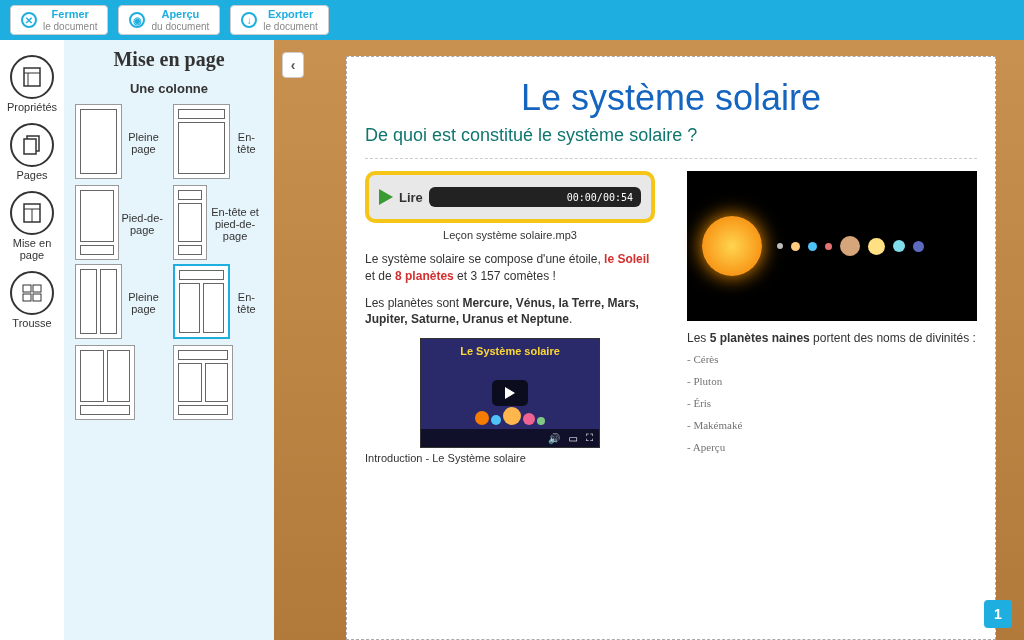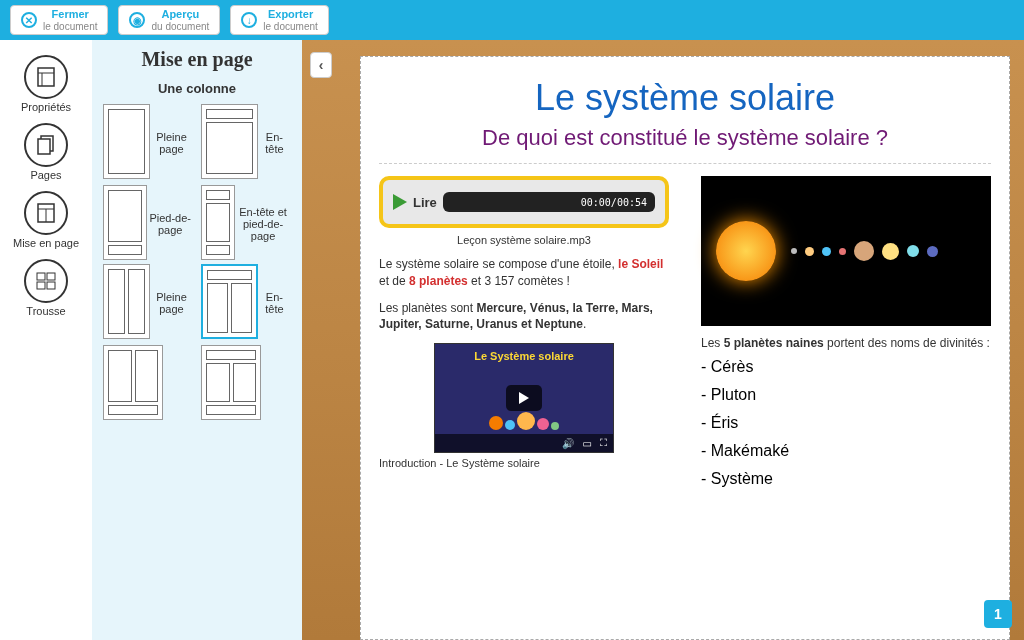--- a/index.html
+++ b/index.html
@@ -10,21 +10,21 @@
 .toolbar-btn { background: #fff; border: 1px solid #ccc; border-radius: 4px; padding: 3px 10px; display: flex; align-items: center; gap: 6px; cursor: pointer; font-size: 11px; height: 30px; }
 .toolbar-btn .icon-circ { width: 16px; height: 16px; border-radius: 50%; border: 2px solid #1eafe0; display: flex; align-items: center; justify-content: center; color: #1eafe0; font-size: 10px; font-weight: bold; }
 .toolbar-btn .txt { display: flex; flex-direction: column; line-height: 1.1; }
 .toolbar-btn .txt .t1 { color: #1eafe0; font-weight: bold; }
 .toolbar-btn .txt .t2 { color: #888; font-size: 10px; }
 
 
 .main { display: flex; height: 600px; }
 
 
-.rail { width: 92px; background: #fff; display: flex; flex-direction: column; align-items: center; padding-top: 15px; gap: 10px; }
+.rail { width: 64px; background: #fff; display: flex; flex-direction: column; align-items: center; padding-top: 15px; gap: 10px; }
 .rail-item { display: flex; flex-direction: column; align-items: center; gap: 2px; cursor: pointer; }
 .rail-item .circ { width: 44px; height: 44px; border: 2px solid #333; border-radius: 50%; display: flex; align-items: center; justify-content: center; }
 .rail-item .lbl { font-size: 11px; color: #333; text-align: center; }
 
 
 .panel { width: 210px; background: #e6f5fb; overflow-y: auto; padding: 8px; }
 .panel-title { font-family: cursive; font-size: 20px; color: #333; text-align: center; margin-bottom: 10px; font-weight: bold; }
 .section-title { font-size: 13px; font-weight: bold; text-align: center; margin: 8px 0; color: #333; }
 .layout-grid { display: flex; flex-wrap: wrap; justify-content: space-around; gap: 2px; }
 .layout-item { width: 90px; display: flex; flex-direction: row; align-items: center; margin-bottom: 4px; cursor: pointer; }
@@ -35,21 +35,21 @@
 .layout-thumb .row { display: flex; gap: 3px; flex: 1; }
 .layout-lbl { font-size: 11px; color: #333; margin-top: 3px; text-align: center; }
 
 
 .canvas-wrap { flex: 1; background: linear-gradient(#c8914f, #b17a3a); position: relative; display: flex; justify-content: center; }
 .collapse { position: absolute; left: 8px; top: 12px; width: 22px; height: 26px; background: #fff; border: 1px solid #ccc; border-radius: 4px; display: flex; align-items: center; justify-content: center; font-size: 14px; font-weight: bold; cursor: pointer; color: #555; }
 .page-num { position: absolute; right: 12px; bottom: 12px; width: 28px; height: 28px; background: #1eafe0; color: #fff; border-radius: 4px; display: flex; align-items: center; justify-content: center; font-weight: bold; font-size: 14px; }
 
 .page { background: #fff; width: 650px; margin-top: 16px; padding: 20px 18px; border: 1px dashed #aaa; margin-left: 44px; }
 .doc-title { font-size: 36px; color: #1565c0; text-align: center; font-weight: normal; margin-bottom: 6px; }
-.doc-subtitle { font-size: 22px; color: #701a75; text-align: center; margin-bottom: 12px; }
+.doc-subtitle { font-size: 18px; color: #0f766e; margin-bottom: 12px; }
 .cols { display: flex; gap: 32px; border-top: 1px dashed #ccc; padding-top: 12px; }
 .col { flex: 1; }
 
 .audio-box { border: 4px solid #f5c518; border-radius: 10px; background: #e8e8e8; padding: 12px 10px; display: flex; flex-direction: column; gap: 8px; }
 .audio-row { display: flex; align-items: center; gap: 6px; }
 .play-icon { width: 0; height: 0; border-left: 14px solid #3a9b35; border-top: 8px solid transparent; border-bottom: 8px solid transparent; }
 .play-lbl { font-size: 13px; font-weight: bold; color: #333; }
 .track { flex: 1; height: 20px; background: #222; border-radius: 6px; display: flex; align-items: center; justify-content: flex-end; padding-right: 8px; color: #fff; font-size: 10px; font-family: monospace; }
 .audio-cap { text-align: center; font-size: 11px; color: #333; margin: 6px 0 10px; }
 
@@ -65,21 +65,21 @@
 .planet { border-radius: 50%; }
 .video-ctrl { position: absolute; bottom: 0; left: 0; right: 0; height: 18px; background: rgba(0,0,0,0.6); display: flex; justify-content: flex-end; gap: 8px; padding: 0 6px; align-items: center; color: #fff; font-size: 10px; }
 .video-cap { text-align: left; font-size: 11px; color: #333; margin-top: 4px; }
 
 .solar-img { width: 100%; height: 150px; background: #000; position: relative; margin-bottom: 10px; }
 .sun { position: absolute; left: 15px; top: 50%; transform: translateY(-50%); width: 60px; height: 60px; background: radial-gradient(#ffd54f, #f57c00); border-radius: 50%; box-shadow: 0 0 20px #ff9800; }
 .planet-row { position: absolute; left: 90px; top: 50%; transform: translateY(-50%); display: flex; gap: 8px; align-items: center; }
 
 .dwarf-text { font-size: 12px; color: #333; margin-bottom: 8px; }
 .dwarf-list { list-style: none; }
-.dwarf-list li { font-size: 16px; color: #000000; margin-bottom: 10px; }
+.dwarf-list li { font-size: 11px; color: #737373; margin-bottom: 10px; font-family: Liberation Serif, serif; }
 </style>
 </head>
 <body>
 
 <div class="toolbar">
   <button class="toolbar-btn">
     <span class="icon-circ">✕</span>
     <span class="txt">
         <span class="t1">Fermer</span>
         <span class="t2">le document</span>
@@ -276,19 +276,19 @@
               <span class="planet" style="width:12px;height:12px;background:#80deea"></span>
               <span class="planet" style="width:11px;height:11px;background:#5c6bc0"></span>
             </div>
           </div>
           <p class="dwarf-text"><span>Les </span><span class="bold">5 planètes naines</span><span> portent des noms de divinités :</span></p>
           <ul class="dwarf-list">
             <li>- Cérès</li>
             <li>- Pluton</li>
             <li>- Éris</li>
             <li>- Makémaké</li>
-            <li>- Système</li>
+            <li>- Aperçu</li>
           </ul>
         </div>
       </div>
     </div>
   </div>
 </div>
 
 </body></html>

